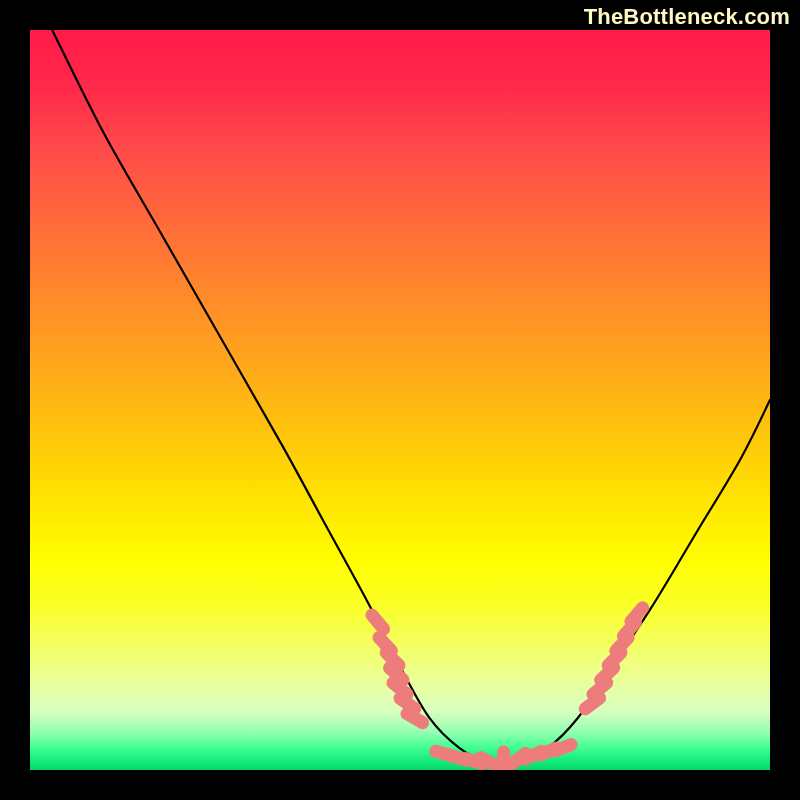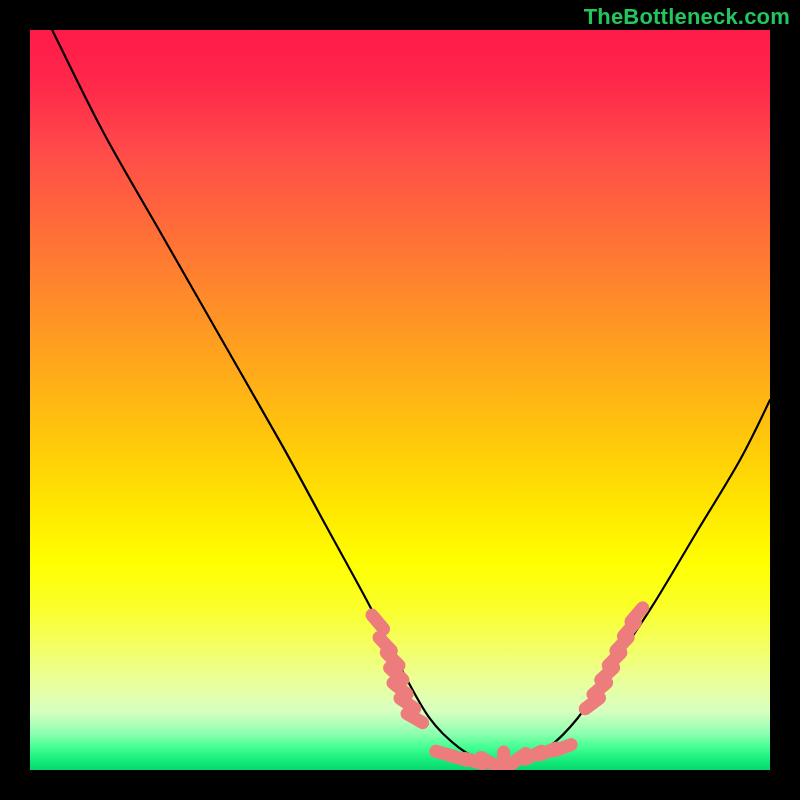--- a/index.html
+++ b/index.html
@@ -8,21 +8,21 @@
     height: 800px;
     background: #000;
     position: relative;
     font-family: Arial, sans-serif;
     overflow: hidden;
   }
   .watermark {
     position: absolute;
     top: 4px;
     right: 10px;
-    color: #22c55e;
+    color: #fef9c3;
     font-size: 22px;
     font-weight: bold;
     z-index: 10;
     letter-spacing: 0.2px;
   }
   .plot-area {
     position: absolute;
     top: 30px;
     left: 30px;
     width: 740px;

